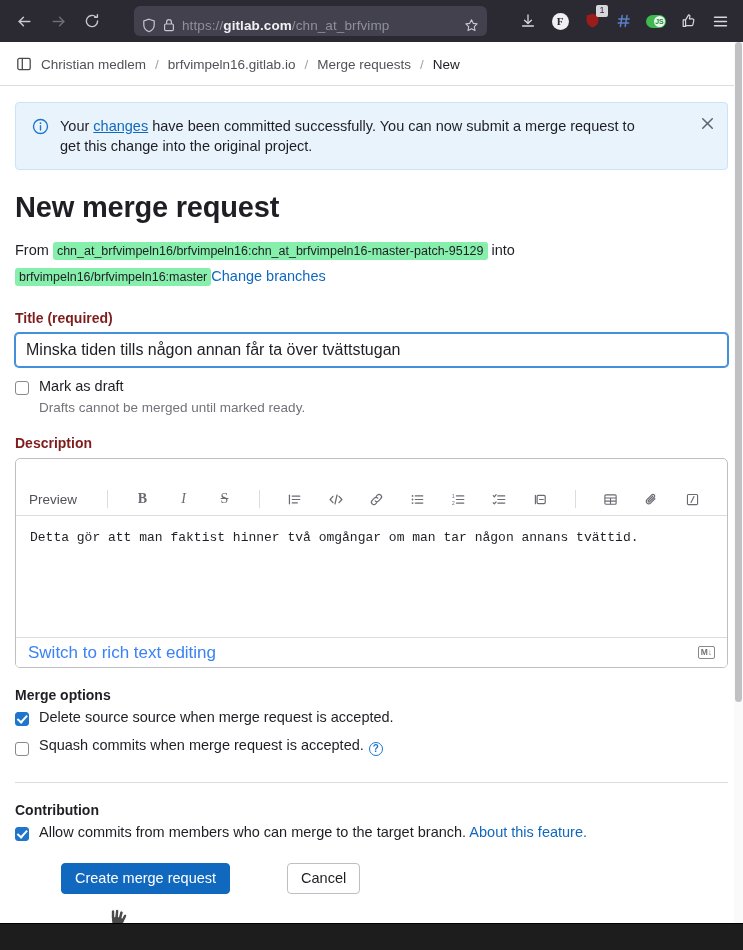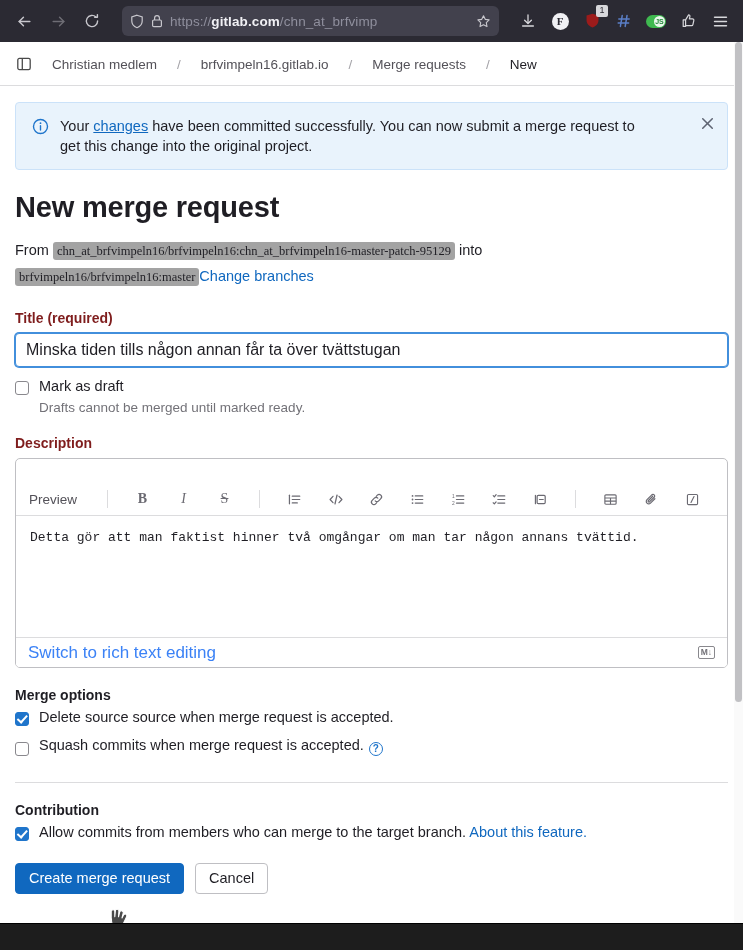--- a/index.html
+++ b/index.html
@@ -19,21 +19,21 @@
   }
   .nav-btn{
     width:32px; height:32px; display:flex; align-items:center; justify-content:center;
     color:#c8c7cd; border-radius:4px; flex:none;
   }
   .nav-btn.disabled{ color:#6e6d75; }
   .nav-btn svg{ display:block; }
 
   .urlbar{
     flex:1; height:30px; background:#42414d; border-radius:6px;
-    display:flex; align-items:center; padding:12px 8px; gap:7px; margin:0 12px;
+    display:flex; align-items:flex-start; padding:12px 8px; gap:7px; margin:0 24px;
     min-width:0;
   }
   .urlbar .u-icon{ color:#c8c7cd; flex:none; display:flex; align-items:center; }
   .url-text{
     flex:1; color:#8f8f9d; font-size:13.5px; white-space:nowrap; overflow:hidden;
     min-width:0; letter-spacing:0.1px;
   }
   .url-text b{ color:#f0f0f4; font-weight:700; }
   .url-text i{ font-style:normal; color:#8f8f9d; }
 
@@ -64,21 +64,21 @@
 
   
   .page{
     position:absolute; top:42px; left:0; right:0; bottom:27px;
     background:#fff; overflow:hidden;
   }
   .page-scroll{ height:100%; overflow:hidden; position:relative; }
 
   
   .breadcrumb-bar{
-    display:flex; align-items:center; gap:20px; padding:14px 16px 13px 16px;
+    display:flex; align-items:center; gap:9px; padding:14px 16px 13px 16px;
     border-bottom:1px solid #dcdcde; font-size:13.5px;
   }
   .bc-toggle{ color:#4a4a4a; display:flex; align-items:center; flex:none; }
   .bc-link{ color:#535158; text-decoration:none; white-space:nowrap; }
   .bc-sep{ color:#a4a3a8; }
   .bc-current{ color:#1f1e24; font-weight:400; }
 
   .content{ padding:0 15px; }
 
   
@@ -101,22 +101,22 @@
   
   h1.page-title{
     font-size:29px; line-height:34px; font-weight:700; color:#1f1e24;
     margin:20px 0 0 0; letter-spacing:-0.2px;
   }
   .branch-line{
     margin-top:14px; font-size:14.5px; color:#1f1e24; line-height:25px;
     max-width:640px;
   }
   code.branch{
-    font-family:Liberation Serif, serif; font-size:12.5px;
-    background:#a3a3a3; color:#1f1e24; border-radius:3px; padding:2px 4px;
+    font-family:Liberation Sans, sans-serif; font-size:12.5px;
+    background:#86efac; color:#1f1e24; border-radius:3px; padding:2px 4px;
   }
   .change-branches{ color:#1068bf; text-decoration:none; margin-left:0; font-size:14.5px; }
 
   .field-label{
     font-size:14px; font-weight:700; color:#7f1d1d; margin:20px 0 7px 0;
   }
   .title-input{
     width:100%; height:34px; border:1px solid #428fdc; border-radius:4px;
     box-shadow:0 0 0 1px #428fdc; outline:none;
     font-size:16px; color:#1f1e24; padding:0 10px;
@@ -183,20 +183,21 @@
 
   .section-head{
     font-size:14px; font-weight:700; color:#1f1e24; margin:19px 0 6px 0;
   }
 
   .btn-row{ display:flex; gap:11px; margin-top:22px; padding-bottom:22px; }
   .btn{
     height:31px; border-radius:4px; font-size:14.5px; padding:0 13px;
     display:flex; align-items:center; justify-content:center; cursor:pointer;
     font-family:"Liberation Sans", sans-serif;
+    margin-left:46px;
   }
   .btn-primary{ background:#1068bf; color:#fff; border:1px solid #1068bf; }
   .btn-secondary{ background:#fff; color:#1f1e24; border:1px solid #bfbfc3; }
 
   .inline-link{ color:#1068bf; text-decoration:none; }
 
   
   .page-sb{
     position:absolute; top:0; right:0; width:9px; bottom:0; background:#fafafa;
   }

